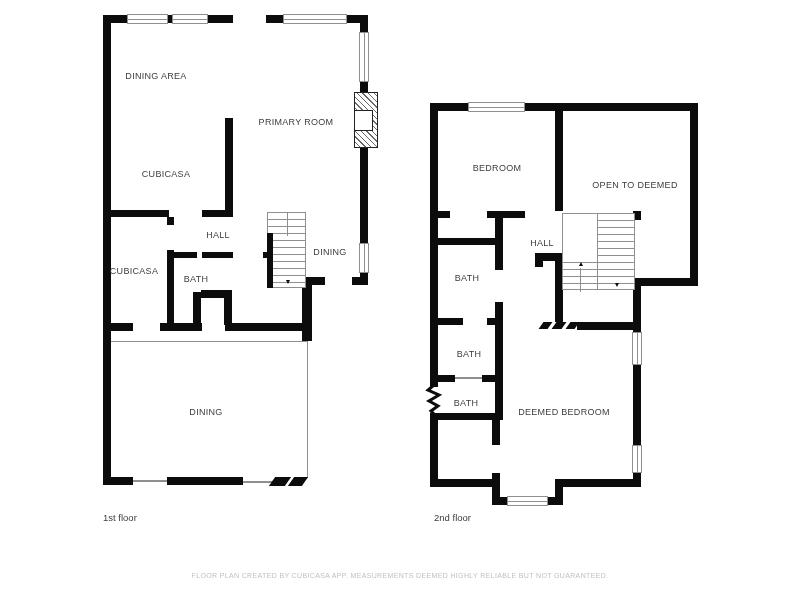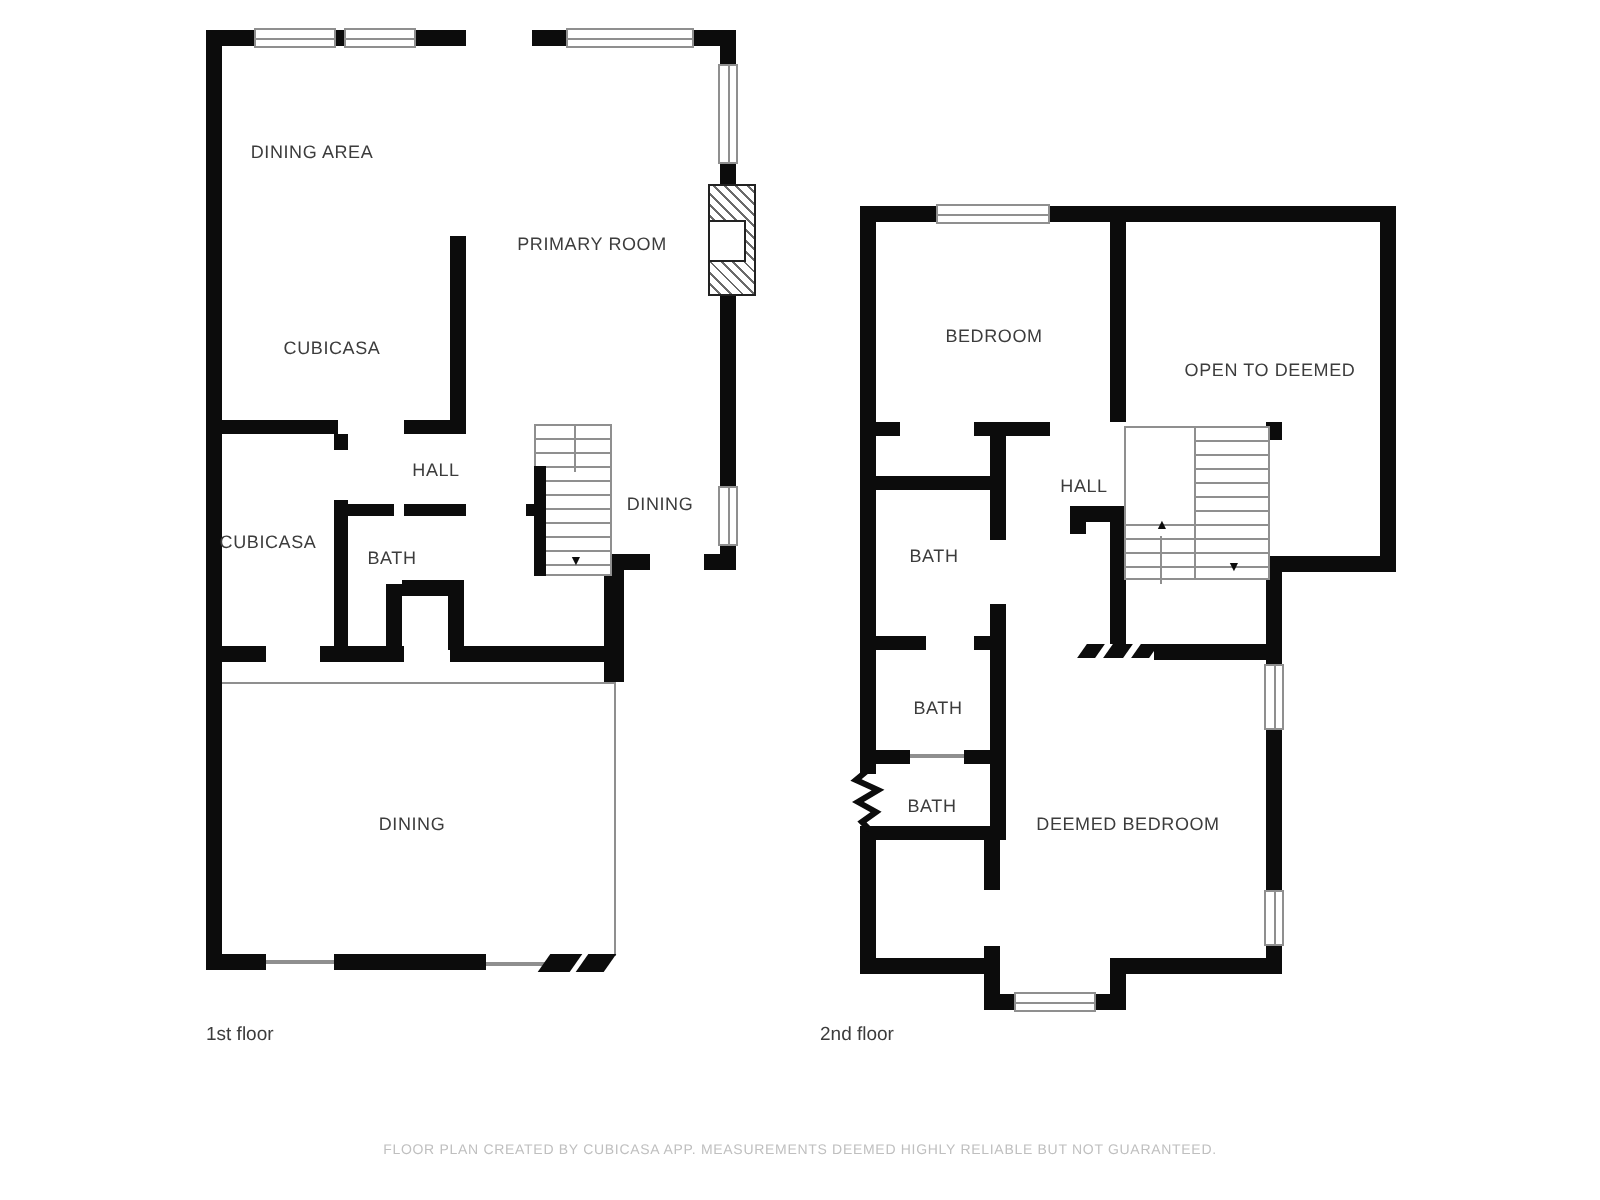--- a/index.html
+++ b/index.html
@@ -154,16 +154,16 @@
 
   <div class="room-label" style="left:497px;top:168px">BEDROOM</div>
   <div class="room-label" style="left:635px;top:185px">OPEN TO DEEMED</div>
   <div class="room-label" style="left:542px;top:243px">HALL</div>
   <div class="room-label" style="left:467px;top:278px">BATH</div>
   <div class="room-label" style="left:469px;top:354px">BATH</div>
   <div class="room-label" style="left:466px;top:403px">BATH</div>
   <div class="room-label" style="left:564px;top:412px">DEEMED BEDROOM</div>
 
   <div class="floor-caption" style="left:103px;top:512px">1st floor</div>
-  <div class="floor-caption" style="left:410px;top:512px">2nd floor</div>
+  <div class="floor-caption" style="left:434px;top:512px">2nd floor</div>
 
   <div class="footer-disclaimer">FLOOR PLAN CREATED BY CUBICASA APP. MEASUREMENTS DEEMED HIGHLY RELIABLE BUT NOT GUARANTEED.</div>
 </div>
 
 </body></html>

